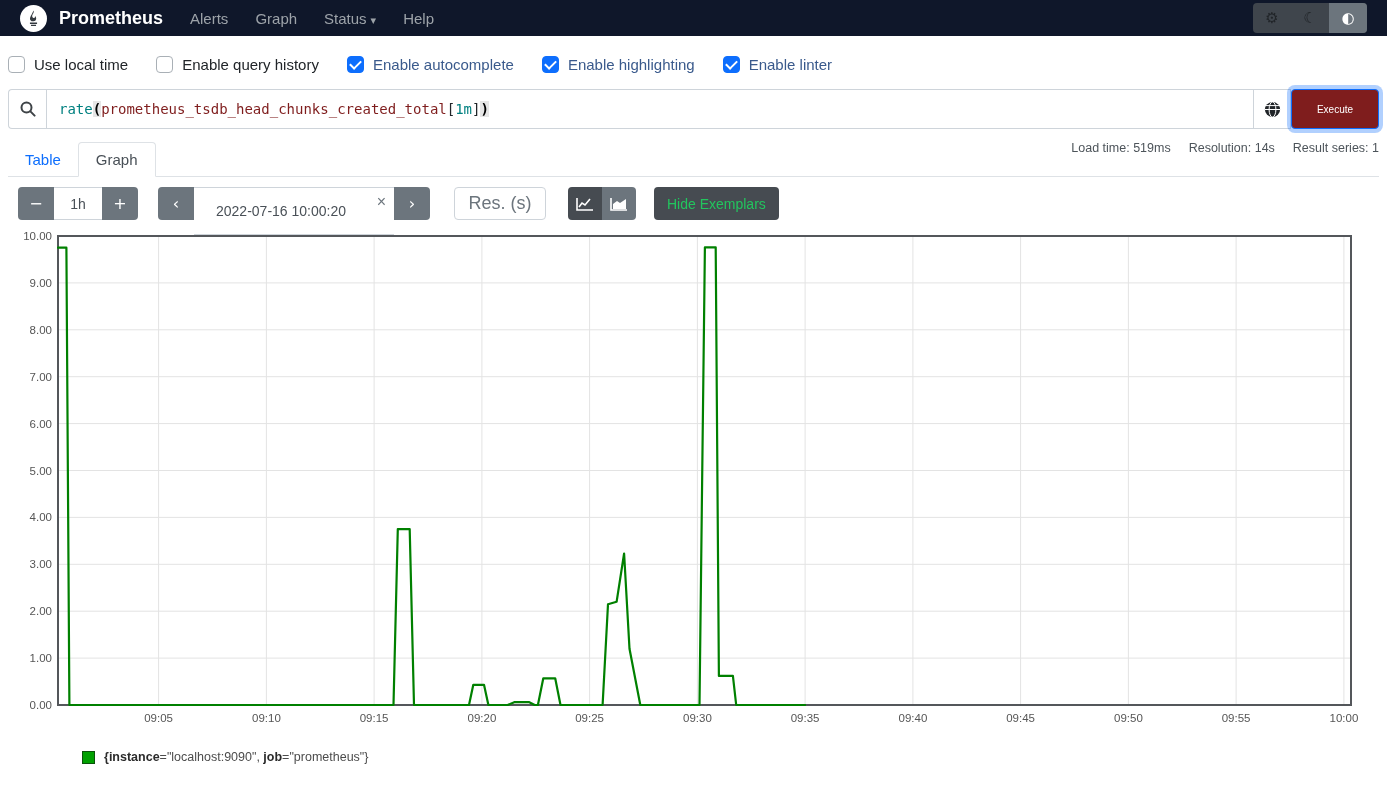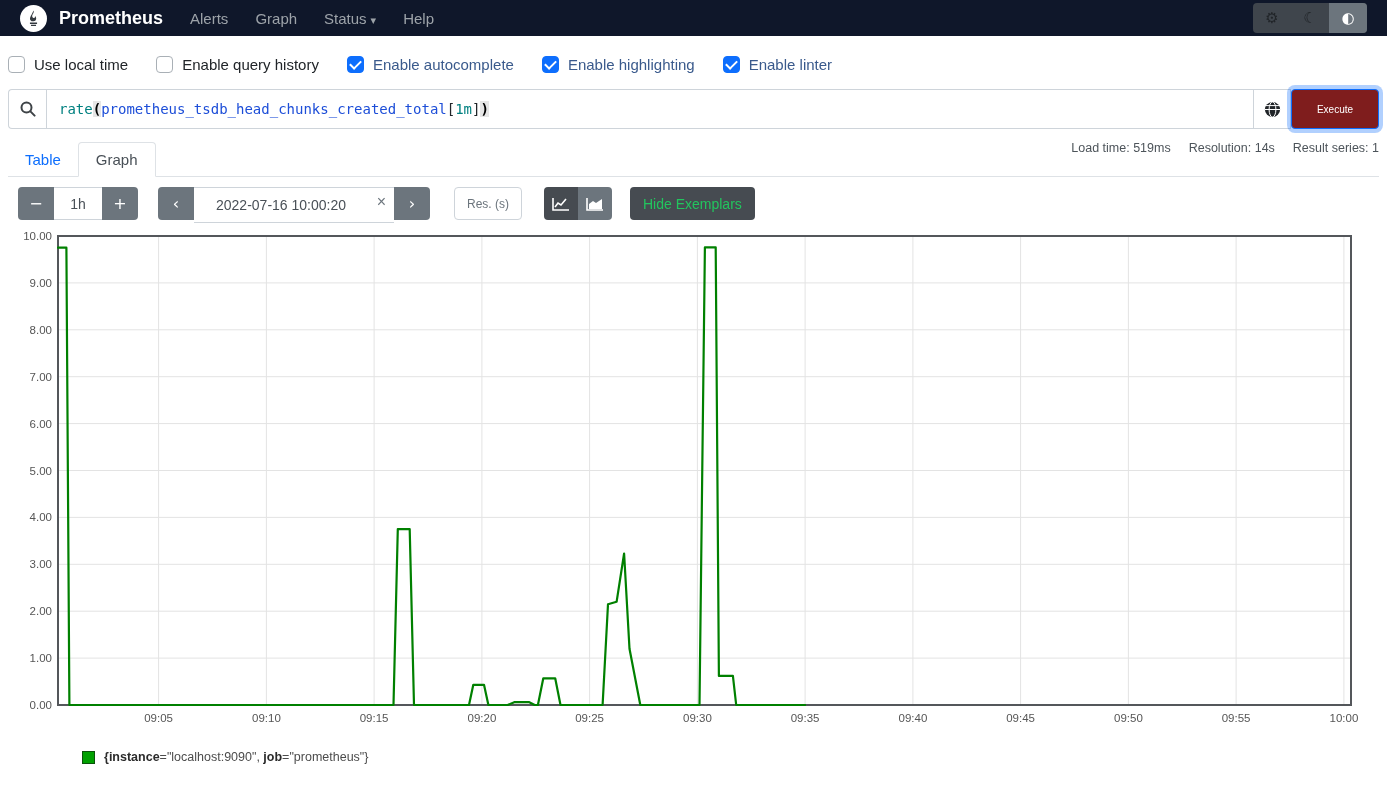--- a/index.html
+++ b/index.html
@@ -21,21 +21,21 @@
   .chk .box { width:17px; height:17px; border:1px solid #a9b0b6; border-radius:4px; background:#fff; margin-right:9px; flex:0 0 auto; }
   .chk.checked .box { background:#0d6efd; border-color:#0d6efd; }
   .chk.checked .box::after { content:""; display:block; width:9px; height:5px; border-left:2px solid #fff; border-bottom:2px solid #fff; transform:rotate(-45deg); margin:3px 0 0 2px; }
   .chk.checked .lbl { color:#3a5a8c;text-align:right; }
 
   
   .query-row { display:flex; margin:4px 8px 0 8px; height:40px; }
   .q-addon { width:38px; background:#fff; border:1px solid #ced4da; border-right:0; border-radius:4px 0 0 4px; display:flex; align-items:center; justify-content:center; }
   .q-input { flex:1; background:#fff; border:1px solid #ced4da; display:flex; align-items:center; padding:0 12px; font-family:"DejaVu Sans Mono", monospace; font-size:14px; cursor:text; }
   .t-function { color:#008080; }
-  .t-metric { color:#1d4ed8; }
+  .t-metric { color:#7f1d1d; }
   .t-duration { color:#008080; }
   .t-bracket { color:#212529; }
   .t-paren-open, .t-paren-close { color:#000; font-weight:700; background:#e6e6e6; }
   .q-globe { width:37px; background:#fff; border:1px solid #ced4da; border-left:0; display:flex; align-items:center; justify-content:center; cursor:pointer; }
   .execute-btn { width:88px; background:#7f1d1d; color:#fff; border:1px solid #0d6efd; border-radius:4px; font-size:10px; cursor:pointer; box-shadow:0 0 0 4px rgba(13,110,253,.32); font-family:"Liberation Sans", sans-serif; }
 
   
   .tabs-row { position:relative; margin:10px 8px 0 8px; border-bottom:1px solid #dee2e6; display:flex; height:38px; align-items:flex-end; }
   .tab { padding:8px 17px; font-size:15px; cursor:pointer; }
   .tab-table { color:#0d6efd; }
@@ -43,23 +43,23 @@
   .stats { position:absolute; right:0; top:2px; display:flex; gap:18px; font-size:12.5px; color:#4d545a; }
 
   
   .controls { display:flex; align-items:center; margin:10px 0 0 18px; gap:0; }
   .grp { display:flex; height:33px; }
   .gbtn { background:#6c757d; color:#fff; border:none; width:36px; font-size:16px; cursor:pointer; display:flex; align-items:center; justify-content:center; font-family:"DejaVu Sans", sans-serif; }
   .gbtn.first { border-radius:4px 0 0 4px; }
   .gbtn.last { border-radius:0 4px 4px 0; }
   .range-input { width:48px; border:1px solid #ced4da; border-left:0; border-right:0; text-align:center; font-size:14px; color:#495057; outline:none; font-family:"Liberation Sans", sans-serif; }
   .dt-wrap { position:relative; }
-  .dt-input { width:200px; height:36px; border:1px solid #ced4da; border-left:0; border-right:0; text-align:center; font-size:14px; color:#495057; outline:none; padding-right:26px; font-family:"Liberation Sans", sans-serif; }
+  .dt-input { width:200px; height:48px; border:1px solid #ced4da; border-left:0; border-right:0; text-align:center; font-size:14px; color:#495057; outline:none; padding-right:26px; font-family:"Liberation Sans", sans-serif; }
   .dt-clear { position:absolute; right:8px; top:6px; color:#6c757d; font-size:16px; cursor:pointer; }
-  .res-input { width:68px; height:33px; border:1px solid #ced4da; border-radius:4px; text-align:center; font-size:12px; color:#6d28d9; outline:none; font-family:"Liberation Sans", sans-serif; }
+  .res-input { width:92px; height:33px; border:1px solid #ced4da; border-radius:4px; text-align:center; font-size:18px; color:#6d28d9; outline:none; font-family:"Liberation Sans", sans-serif; }
   .res-input::placeholder { color:#6c757d; }
   .toggle-btn { width:34px; height:33px; border:none; cursor:pointer; display:flex; align-items:center; justify-content:center; }
   .toggle-line { background:#464b51; border-radius:4px 0 0 4px; }
   .toggle-stacked { background:#6c757d; border-radius:0 4px 4px 0; }
   .exemplars-btn { height:33px; padding:0 13px; background:#464b51; color:#22c55e; border:none; border-radius:4px; font-size:14px; cursor:pointer; font-family:"Liberation Sans", sans-serif; } .sp20{width:20px;} .sp24{width:24px;} .sp22{width:22px;} .sp18{width:18px;}
 
   
   .chart-section { position:relative; margin-top:8px; height:510px; }
   .chart-section svg { display:block; }
   svg text { font-family:"Liberation Sans", sans-serif; font-size:11.5px; fill:#555; }

